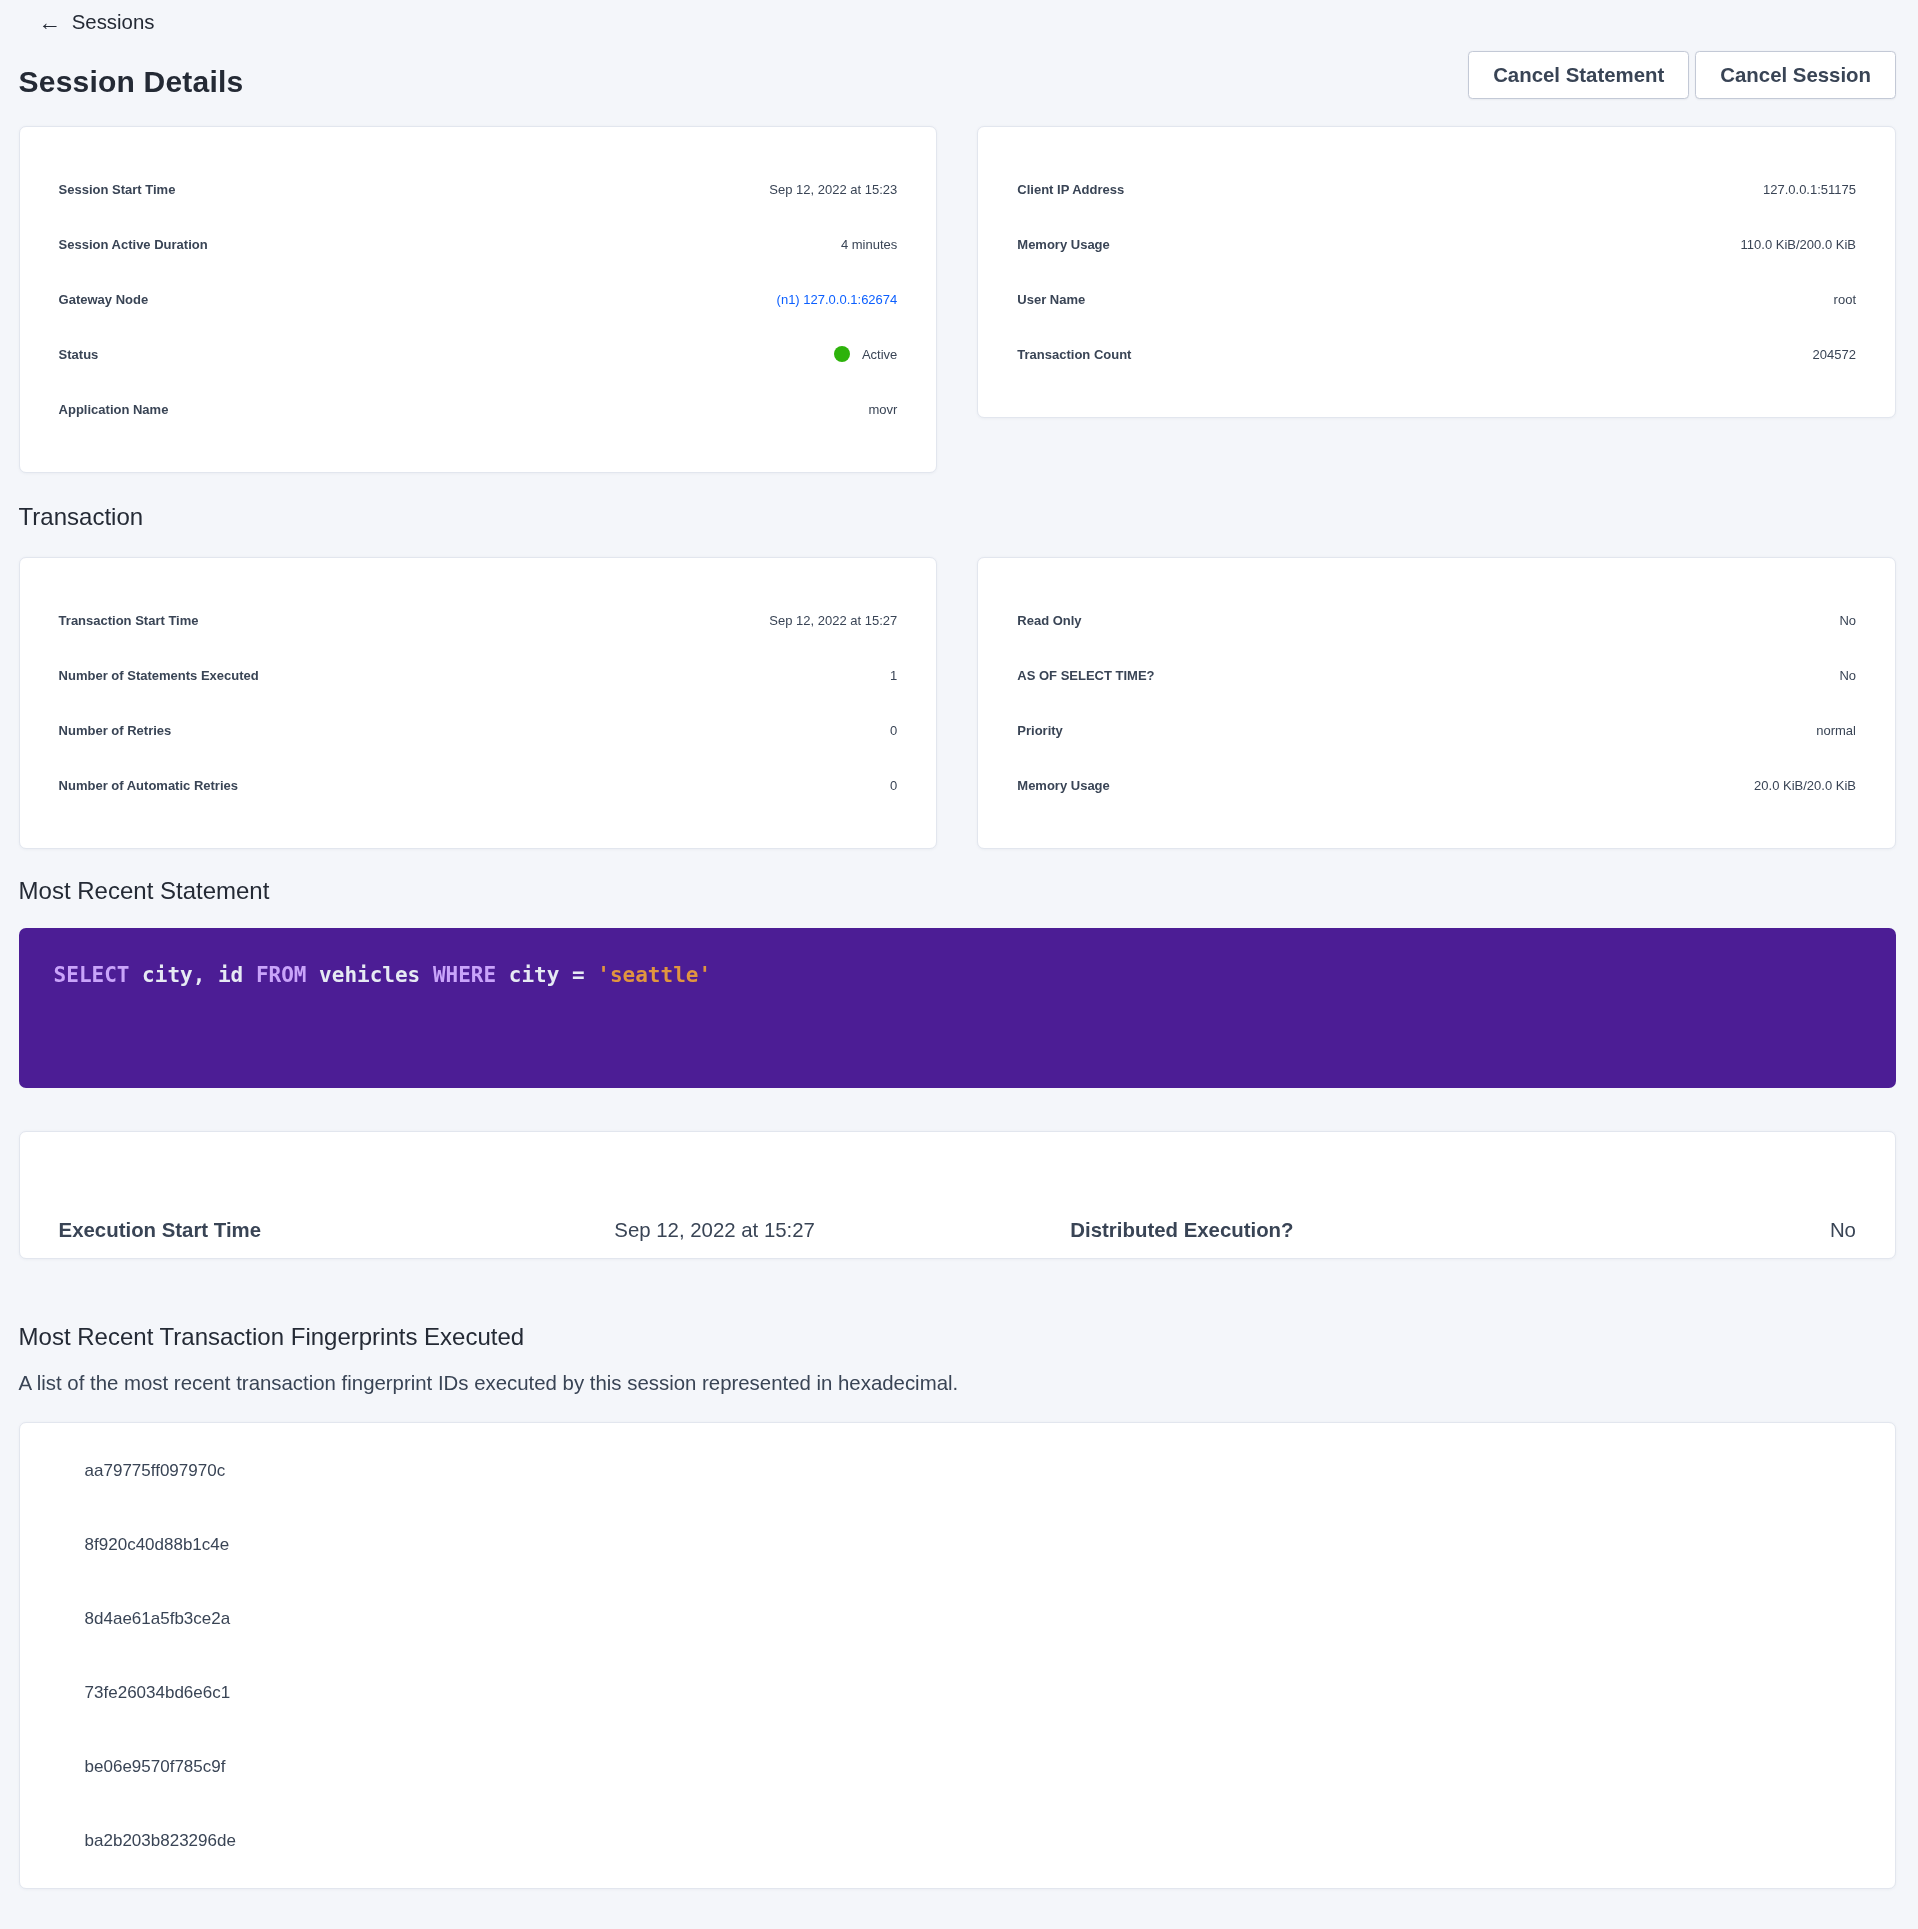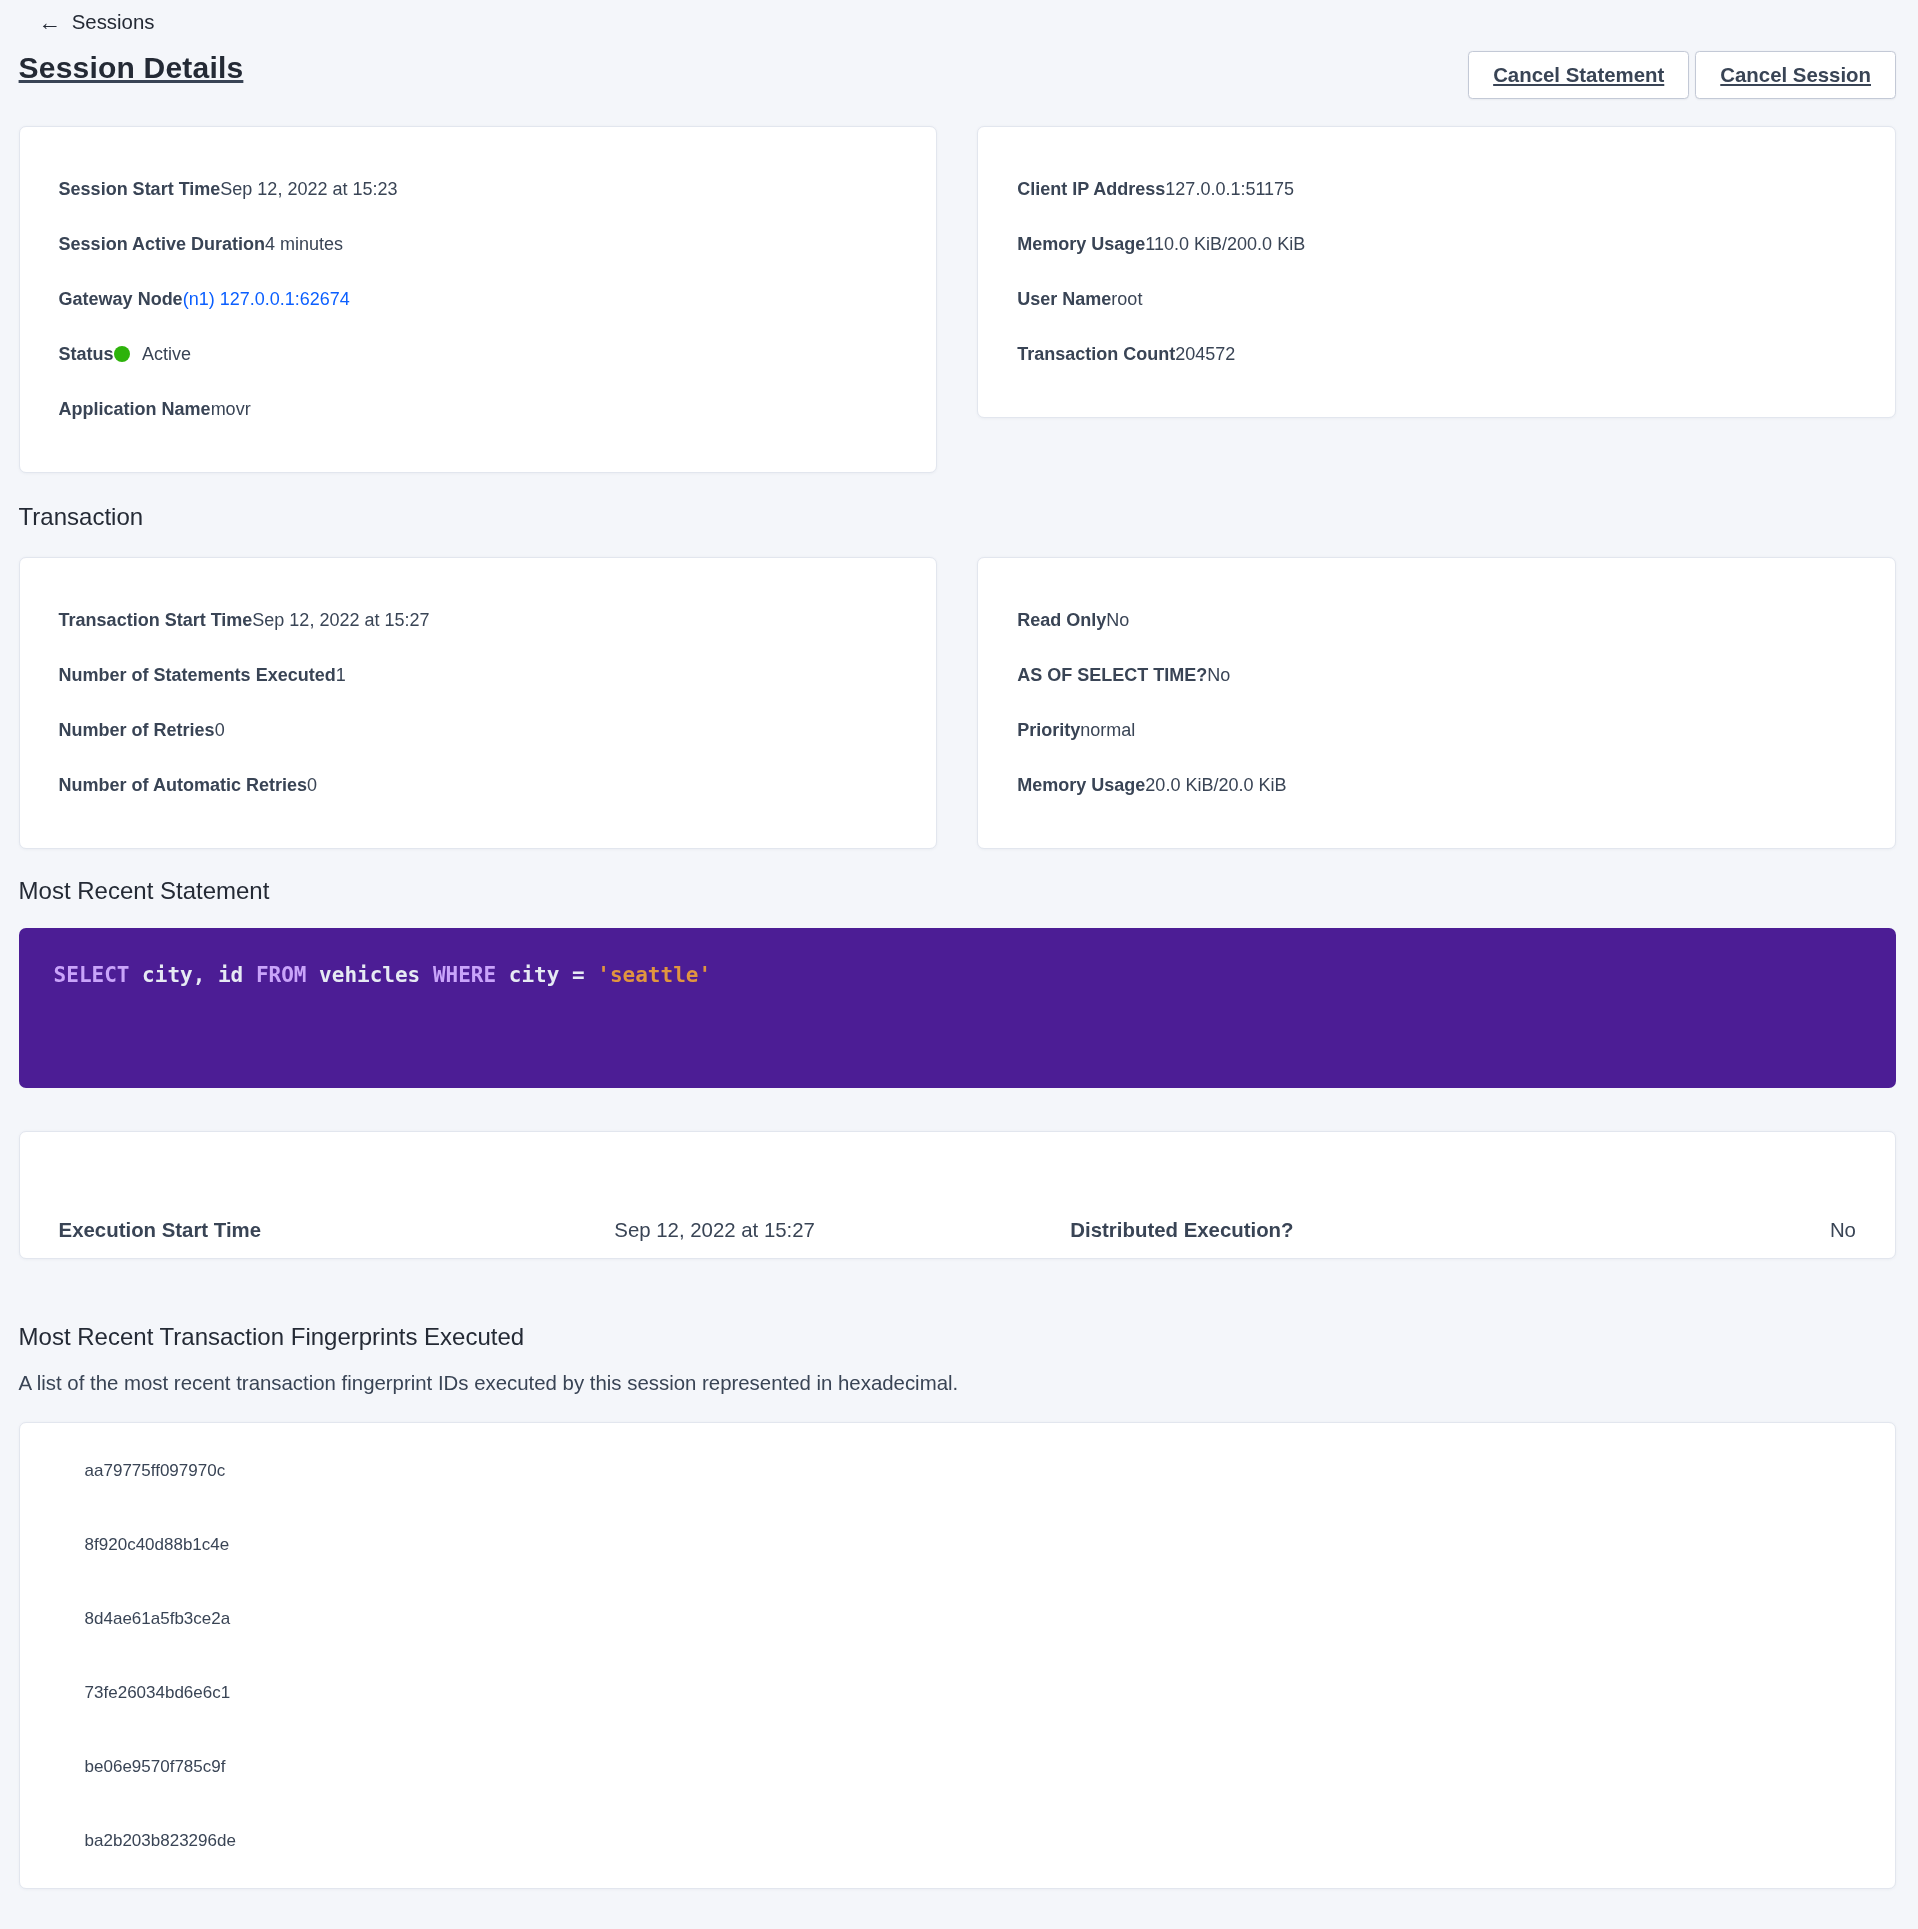--- a/index.html
+++ b/index.html
@@ -14,23 +14,22 @@
   .container{padding:0 23px 0 18.6px;}
   
   .breadcrumb{
     display:flex;align-items:center;gap:10.6px;
     padding:10.6px 0 0 19.5px;
     font-size:20.4px;color:#242a35;cursor:pointer;width:max-content;
   }
   .breadcrumb .arrow{font-size:23px;line-height:21px;color:#242a35;}
   
   .header-row{
-    display:flex;justify-content:space-between;align-items:flex-start;
+    display:flex;justify-content:space-between;align-items:flex-end;
     margin-top:17.7px;
-    text-decoration:underline;
   }
   h1{
     margin:0;font-size:30px;font-weight:700;color:#242a35;letter-spacing:0.2px;
   }
   .btn-group{display:flex;gap:6px;}
   .btn{
     height:48px;padding:0 24px;
     background:#ffffff;border:0.9px solid #c3c9d6;border-radius:4.4px;
     font-family:"Liberation Sans", sans-serif;
     font-size:20.4px;font-weight:700;color:#394455;
@@ -39,22 +38,22 @@
   }
   
   .row{display:flex;gap:40px;margin-top:26.6px;align-items:flex-start;}
   .card{
     background:#ffffff;border:0.9px solid #e2e6ee;border-radius:7px;
     box-shadow:0 0.9px 2.7px rgba(60,70,90,.05);
     box-sizing:border-box;
   }
   .half{flex:1;padding:35px 39px;}
   .crow{
-    height:55px;display:flex;justify-content:flex-start;align-items:center;
-    font-size:18px;
+    height:55px;display:flex;justify-content:space-between;align-items:center;
+    font-size:13px;
   }
   .lbl{font-weight:700;color:#394455;}
   .val{color:#394455;text-align:right;}
   .link{color:#0b5fff;cursor:pointer;}
   .status-wrap{display:flex;align-items:center;gap:12.4px;}
   .dot{width:16px;height:16px;border-radius:50%;background:#2db30b;display:inline-block;}
   
   .section-title{
     font-size:24px;font-weight:400;color:#242a35;margin:30px 0 26.6px 0;
   }

